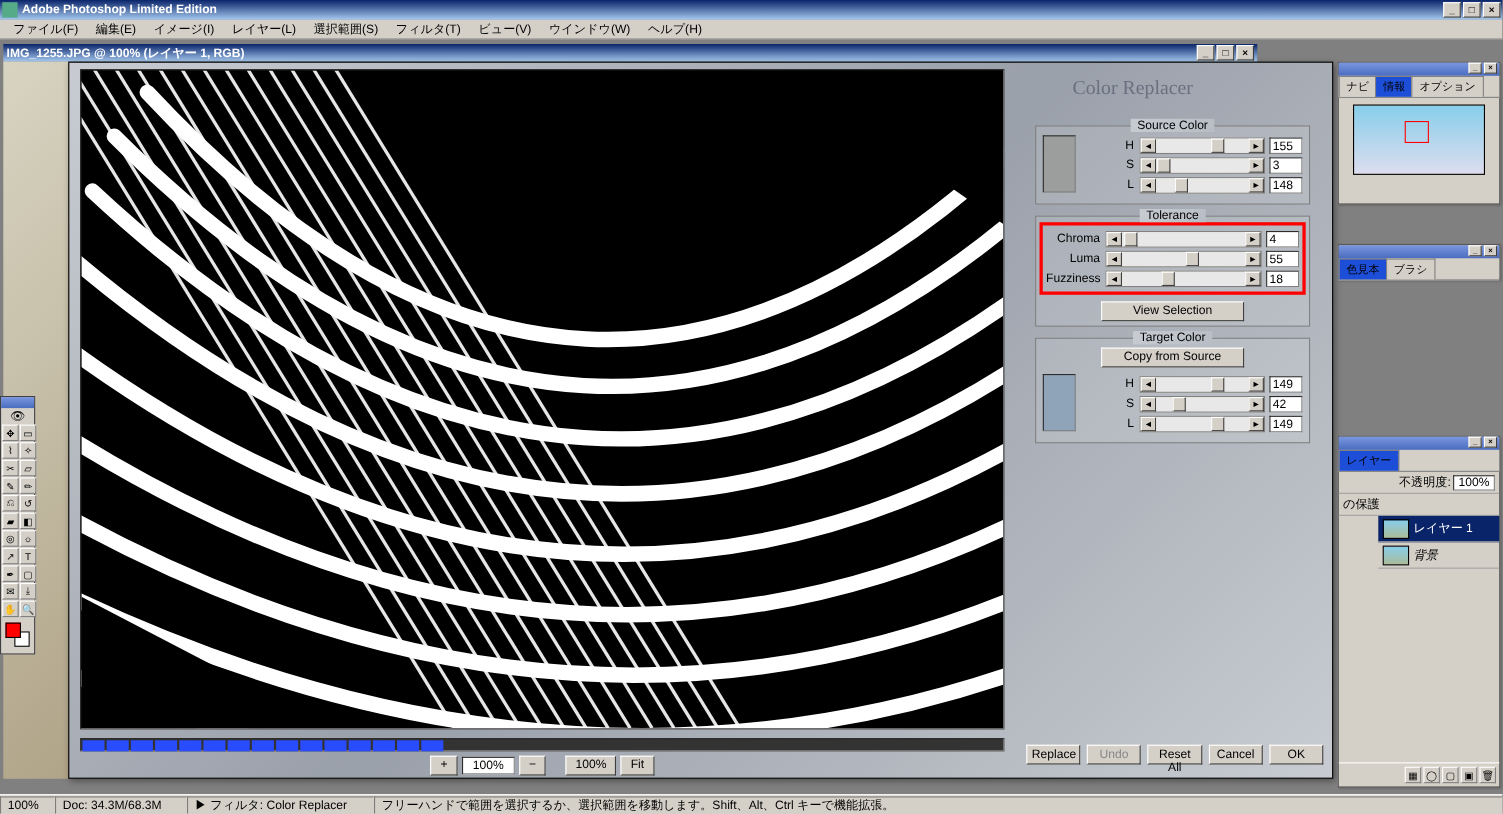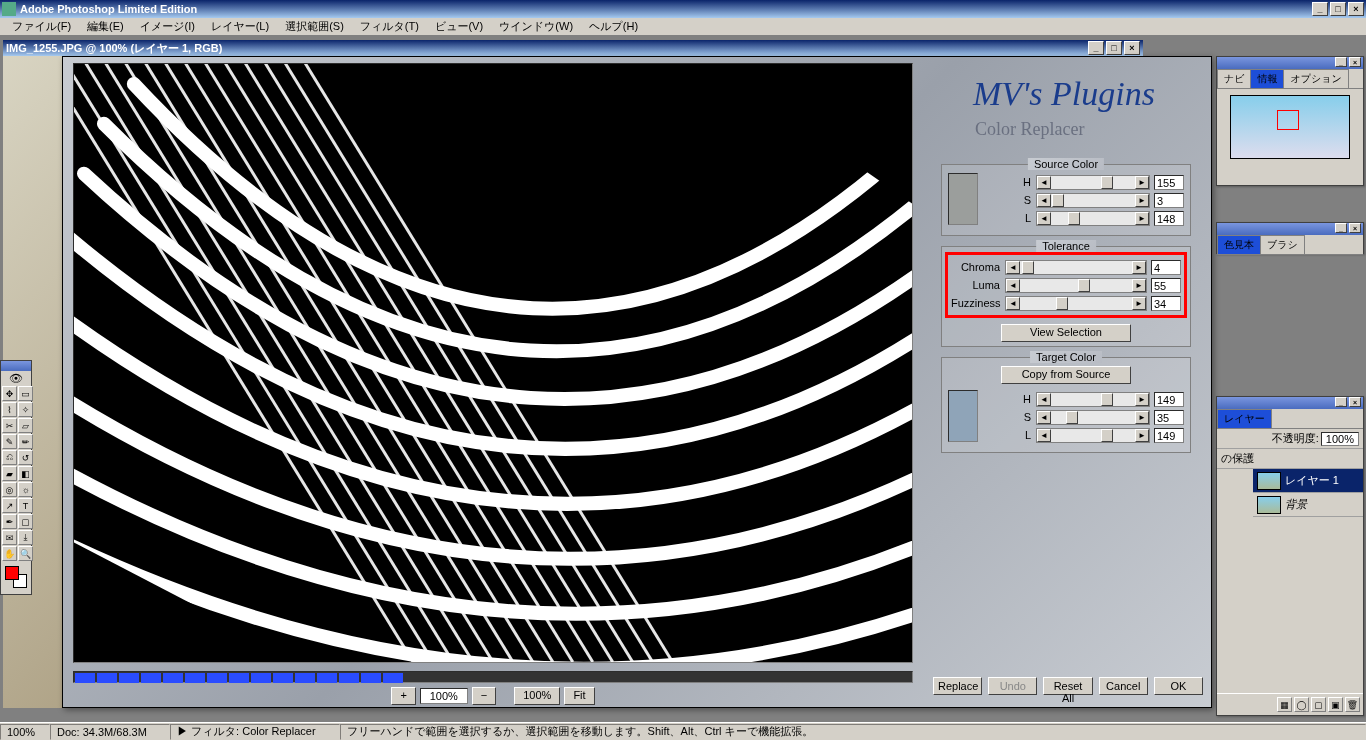--- a/index.html
+++ b/index.html
@@ -176,21 +176,20 @@
   <div class="zoombar">
     <div class="btn">+</div>
     <div class="txtval">100%</div>
     <div class="btn">−</div>
     <div style="width:10px"></div>
     <div class="btn">100%</div>
     <div class="btn">Fit</div>
   </div>
 
   <div class="rpanel">
-    <div class="brand">MV's Plugins</div>
     <div class="brand2">Color Replacer</div>
 
     <div class="group">
       <div class="legend">Source Color</div>
       <div class="swatch" style="background:#9b9e9c"></div>
       <div class="rows">
         <div class="row">
             <div class="lbl">H</div>
             <div class="slider">
               <div class="arrow">◄</div>
@@ -253,21 +252,21 @@
           </div>
         <div class="row">
             <div class="lbl">Fuzziness</div>
             <div class="slider">
               <div class="arrow">◄</div>
               <div class="track">
                 <div class="thumb" style="left:32%"></div>
               </div>
               <div class="arrow">►</div>
             </div>
-            <div class="val">34</div>
+            <div class="val">18</div>
           </div>
       </div>
       <div class="btn widebtn">View Selection</div>
     </div>
 
     <div class="group">
       <div class="legend">Target Color</div>
       <div class="btn widebtn" style="margin-top:0;margin-bottom:6px;">Copy from Source</div>
       <div class="swatch" style="background:#8fa4b8"></div>
       <div class="rows">
@@ -284,21 +283,21 @@
           </div>
         <div class="row">
             <div class="lbl">S</div>
             <div class="slider">
               <div class="arrow">◄</div>
               <div class="track">
                 <div class="thumb" style="left:18%"></div>
               </div>
               <div class="arrow">►</div>
             </div>
-            <div class="val">35</div>
+            <div class="val">42</div>
           </div>
         <div class="row">
             <div class="lbl">L</div>
             <div class="slider">
               <div class="arrow">◄</div>
               <div class="track">
                 <div class="thumb" style="left:60%"></div>
               </div>
               <div class="arrow">►</div>
             </div>

